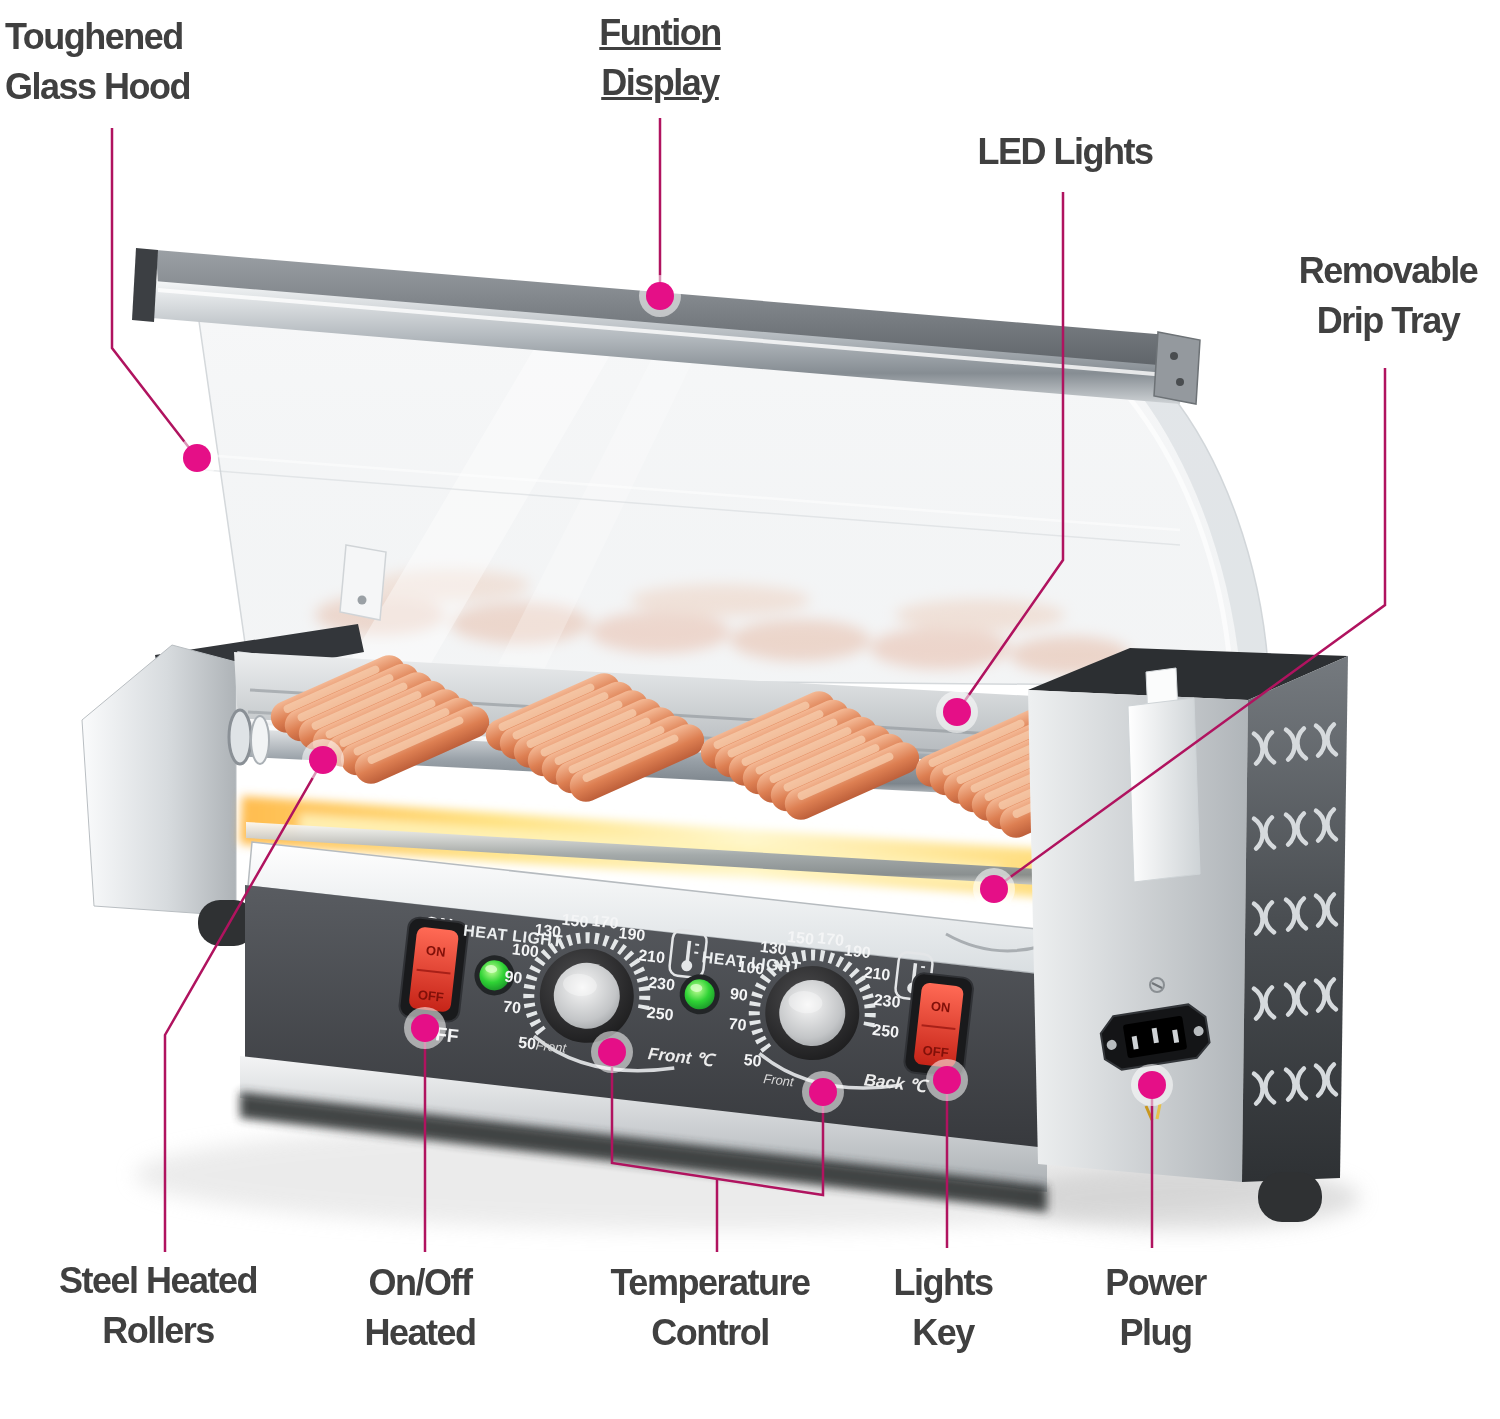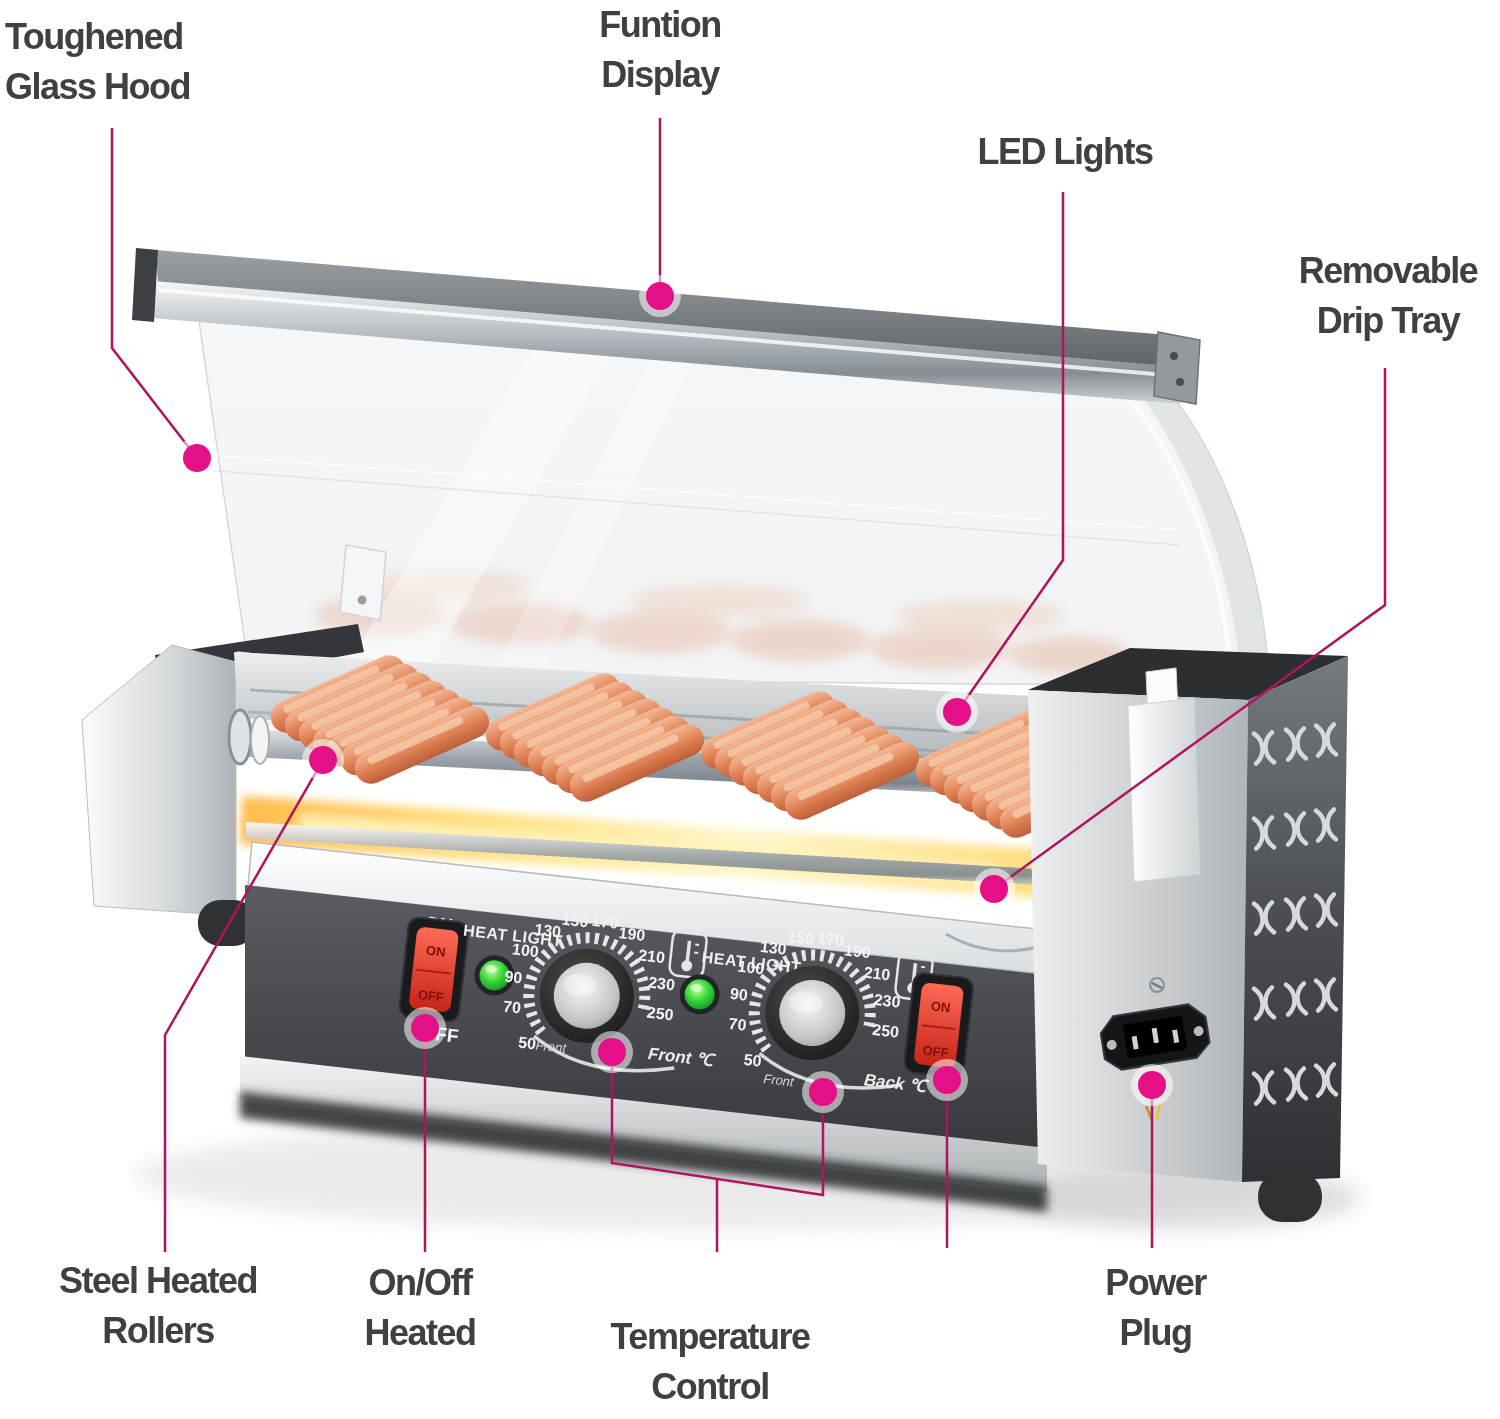--- a/index.html
+++ b/index.html
@@ -341,21 +341,21 @@
     <use href="#cdot" transform="translate(947,1080)"></use>
     <use href="#cdot" transform="translate(1152,1085)"></use>
   </g>
 </svg>
 
 <div class="label left" style="left:5px; top:12px; width:250px;">
   <div>Toughened</div>
   <div>Glass Hood</div>
 </div>
 
-<div class="label" style="left:535px; top:0; width:250px;">
+<div class="label" style="left:535px; top:8px; width:250px;text-decoration:underline;">
   <div>Funtion</div>
   <div>Display</div>
 </div>
 
 <div class="label" style="left:925px; top:127px; width:280px;">
   <div>LED Lights</div>
 </div>
 
 <div class="label" style="left:1258px; top:246px; width:260px;">
   <div>Removable</div>
@@ -365,24 +365,28 @@
 <div class="label" style="left:18px; top:1256px; width:280px;">
   <div>Steel Heated</div>
   <div>Rollers</div>
 </div>
 
 <div class="label" style="left:330px; top:1258px; width:180px;">
   <div>On/Off</div>
   <div>Heated</div>
 </div>
 
-<div class="label" style="left:565px; top:1312px; width:290px;">
+<div class="label" style="left:565px; top:1258px; width:290px;">
   <div>Temperature</div>
   <div>Control</div>
 </div>
 
+<div class="label" style="left:868px; top:1258px; width:150px;">
+  <div>Lights</div>
+  <div>Key</div>
+</div>
 
 <div class="label" style="left:1083px; top:1258px; width:145px;">
   <div>Power</div>
   <div>Plug</div>
 </div>
 
 </div>
 
 </body></html>

